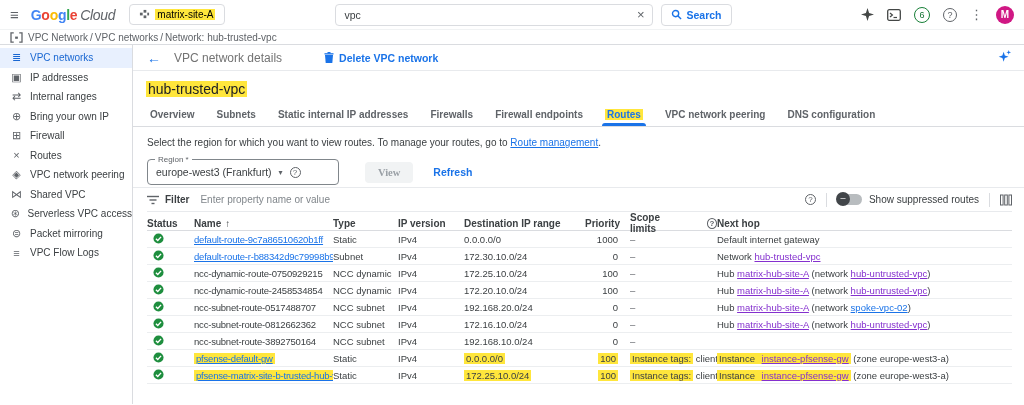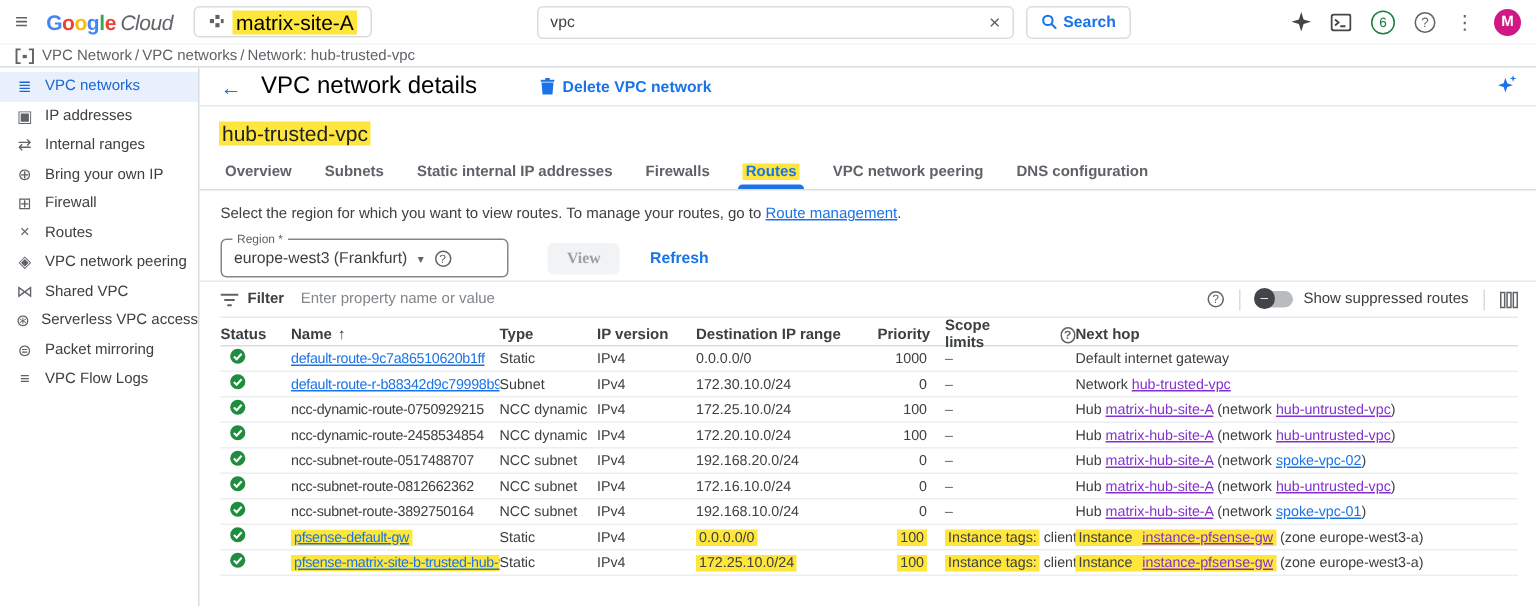--- a/index.html
+++ b/index.html
@@ -8,21 +8,21 @@
   :root { --hl:#ffe63c; --blue:#1a73e8; --purple:#8430ce; --green:#1e8e3e; --gray:#5f6368; --border:#dadce0; --lightborder:#e8eaed; }
 
   .hl { background:var(--hl); padding:0 2px; }
 
   
   .topbar { height:30px; display:flex; align-items:center; padding:0 10px; border-bottom:1px solid #f1f3f4; }
   .ham { font-size:15px; color:var(--gray); margin-right:12px; cursor:pointer; }
   .logo { font-size:14px; letter-spacing:-.3px; white-space:nowrap; margin-right:14px; }
   .logo .cloud { color:var(--gray); margin-left:3px;font-style:italic; }
   .project-btn { display:flex; align-items:center; gap:5px; border:1px solid var(--border); border-radius:4px;
-    height:21px; padding:0 9px; background:#fff; font-size:14px; cursor:pointer; }
+    height:21px; padding:0 9px; background:#fff; font-size:10px; cursor:pointer; }
   .search-box { margin-left:110px; width:318px; height:22px; border:1px solid var(--border); border-radius:4px;
     display:flex; align-items:center; padding:0 8px; font-size:10.5px; color:#3c4043;justify-content:center; }
   .search-box .clear { margin-left:auto; font-size:13px; color:var(--gray); cursor:pointer; }
   .search-btn { margin-left:8px; height:22px; border:1px solid var(--border); border-radius:4px; background:#fff;
     display:flex; align-items:center; gap:4px; padding:0 9px; color:var(--blue); font-weight:bold; font-size:10.5px; cursor:pointer; }
   .right-icons { margin-left:auto; display:flex; align-items:center; gap:13px; }
   .ricon { color:#444746; display:flex; align-items:center; cursor:pointer; }
   .badge6 { width:16px; height:16px; border:1.5px solid #188038; border-radius:50%; color:#137333;
     font-size:9px; display:flex; align-items:center; justify-content:center; }
   .helpc { width:14px; height:14px; border:1.2px solid var(--gray); border-radius:50%; color:var(--gray);
@@ -42,21 +42,21 @@
   .side-item { height:19.5px; display:flex; align-items:center; gap:7px; padding-left:10px; cursor:pointer;
     font-size:10px; color:#3c4043; white-space:nowrap; }
   .side-item .side-ico { width:13px; text-align:center; color:var(--gray); font-size:11px; }
   .side-item.active { background:#e8f0fe; color:#1967d2; }
   .side-item.active .side-ico { color:#1967d2; }
   .main { flex:1; position:relative; overflow:hidden; }
 
   
   .page-header { height:26px; display:flex; align-items:center; padding:0 12px 0 14px; border-bottom:1px solid var(--lightborder); }
   .back { color:var(--blue); font-size:14px; cursor:pointer; }
-  .ph-title { font-size:16px; color:#000000; margin-left:13px; }
+  .ph-title { font-size:12px; color:#737373; margin-left:13px; }
   .delete-btn { display:flex; align-items:center; gap:5px; margin-left:42px; color:var(--blue);
     font-weight:bold; font-size:10.5px; cursor:pointer; background:none; border:none; font-family:inherit; }
   .ph-spark { margin-left:auto; cursor:pointer; }
 
   .net-title { display:inline-block; margin:10px 0 0 13px; font-size:14px; color:#202124; }
 
   
   .tabs { display:flex; margin-top:8px; padding-left:6px; border-bottom:1px solid var(--border); }
   .tab { padding:4px 11px 6px; font-size:10px; font-weight:bold; color:var(--gray); cursor:pointer;
     position:relative; white-space:nowrap; }
@@ -227,20 +227,21 @@
           </svg></span>
     </div>
 
     <span class="net-title hl">hub-trusted-vpc</span>
 
     <div class="tabs" id="tabs">
         <div class="tab"><span>Overview</span></div>
         <div class="tab"><span>Subnets</span></div>
         <div class="tab"><span>Static internal IP addresses</span></div>
         <div class="tab"><span>Firewalls</span></div>
+        <div class="tab"><span>Firewall endpoints</span></div>
         <div class="tab active"><span class="hl">Routes</span></div>
         <div class="tab"><span>VPC network peering</span></div>
         <div class="tab"><span>DNS configuration</span></div>
       </div>
 
     <div class="desc"><span>Select the region for which you want to view routes. To manage your routes, go to </span><span class="lb">Route management</span><span>.</span></div>
 
     <div class="region-row">
       <div class="region-field">
         <span class="region-label">Region *</span>
@@ -384,21 +385,20 @@
                 <circle cx="6" cy="6" r="5.5" fill="#1e8e3e"></circle>
                 <path d="M3.2 6.2 L5.2 8.2 L8.8 4.2" fill="none" stroke="#fff" stroke-width="1.5"></path>
               </svg>
             </span></div>
           <div class="cell cell-name"><span>ncc-subnet-route-3892750164</span></div>
           <div class="cell">NCC subnet</div>
           <div class="cell">IPv4</div>
           <div class="cell"><span>192.168.10.0/24</span></div>
           <div class="cell cell-pri"><span>0</span></div>
           <div class="cell"><span class="dash">–</span></div>
-          <div class="cell"><span>Hub </span><span class="lp">matrix-hub-site-A</span><span> (network </span><span class="lb">spoke-vpc-01</span><span>)</span></div>
         </div>
         <div class="trow">
           <div class="cell"><span class="check">
               <svg width="11" height="11" viewBox="0 0 12 12">
                 <circle cx="6" cy="6" r="5.5" fill="#1e8e3e"></circle>
                 <path d="M3.2 6.2 L5.2 8.2 L8.8 4.2" fill="none" stroke="#fff" stroke-width="1.5"></path>
               </svg>
             </span></div>
           <div class="cell cell-name"><span class="lb hl">pfsense-default-gw</span></div>
           <div class="cell">Static</div>

